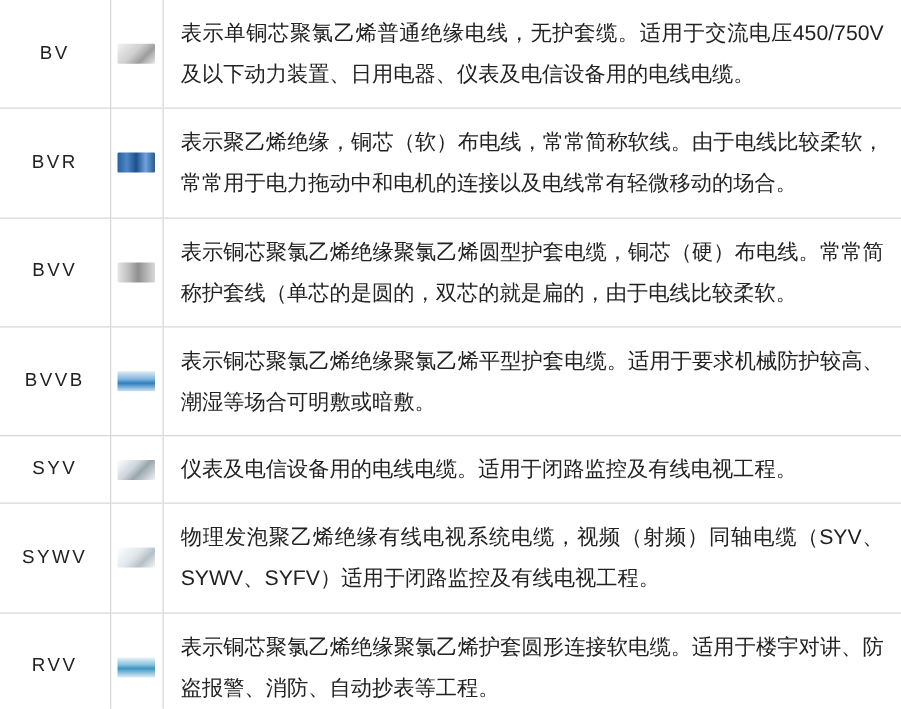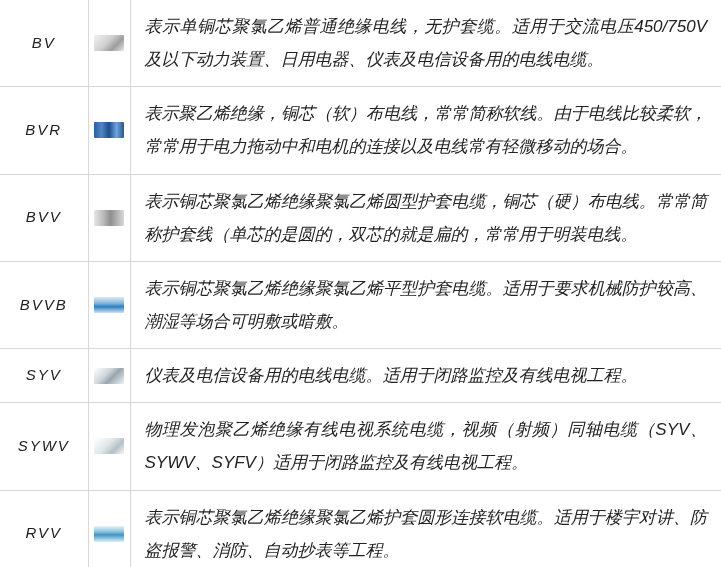--- a/index.html
+++ b/index.html
@@ -14,21 +14,20 @@
     color: #222222;
     overflow: hidden;
   }
   .cable-table {
     width: 721px;
     border-collapse: collapse;
     table-layout: fixed;
   }
   .cable-table tr {
     border-bottom: 1px solid #d7d7d7;
-    font-style: italic;
   }
   .cable-table tr:last-child {
     border-bottom: none;
   }
   .col-code {
     width: 88px;
   }
   .col-img {
     width: 42px;
   }
@@ -132,21 +131,21 @@
         </td>
     </tr>
     <tr>
       <td>
           <span class="code-text">BVV</span>
         </td>
       <td class="img-cell">
           <span class="thumb t-bvv"></span>
         </td>
       <td class="desc-cell">
-          <span class="desc-text">表示铜芯聚氯乙烯绝缘聚氯乙烯圆型护套电缆，铜芯（硬）布电线。常常简称护套线（单芯的是圆的，双芯的就是扁的，常常用于明装电线。</span>
+          <span class="desc-text">表示铜芯聚氯乙烯绝缘聚氯乙烯圆型护套电缆，铜芯（硬）布电线。常常简称护套线（单芯的是圆的，双芯的就是扁的，由于电线比较柔软。</span>
         </td>
     </tr>
     <tr>
       <td>
           <span class="code-text">BVVB</span>
         </td>
       <td class="img-cell">
           <span class="thumb t-bvvb"></span>
         </td>
       <td class="desc-cell">

